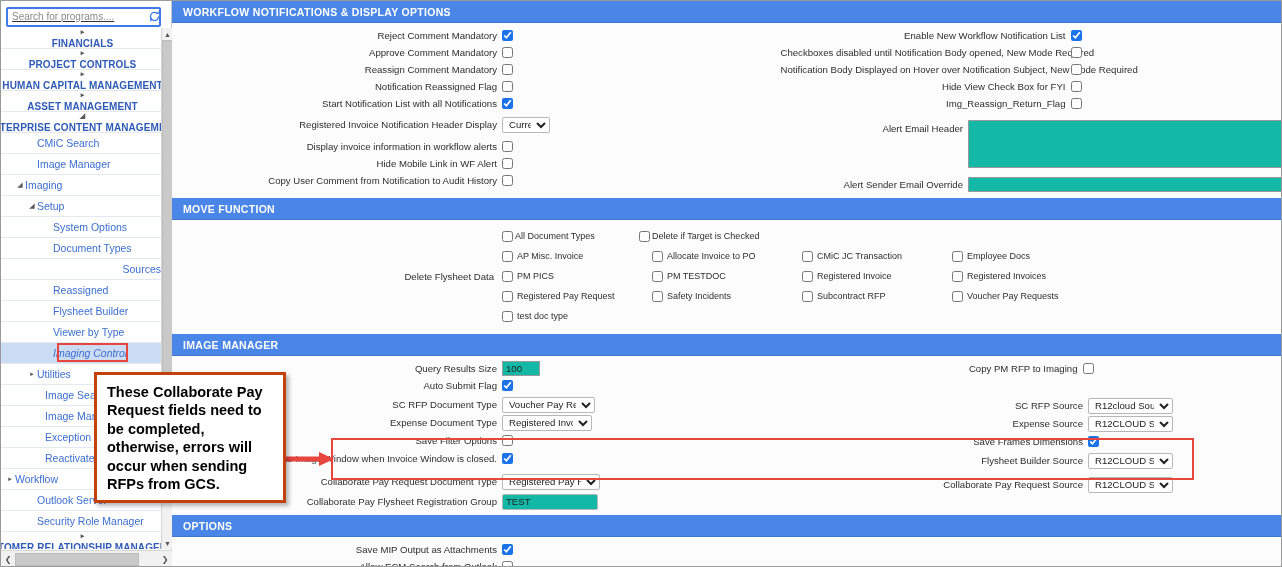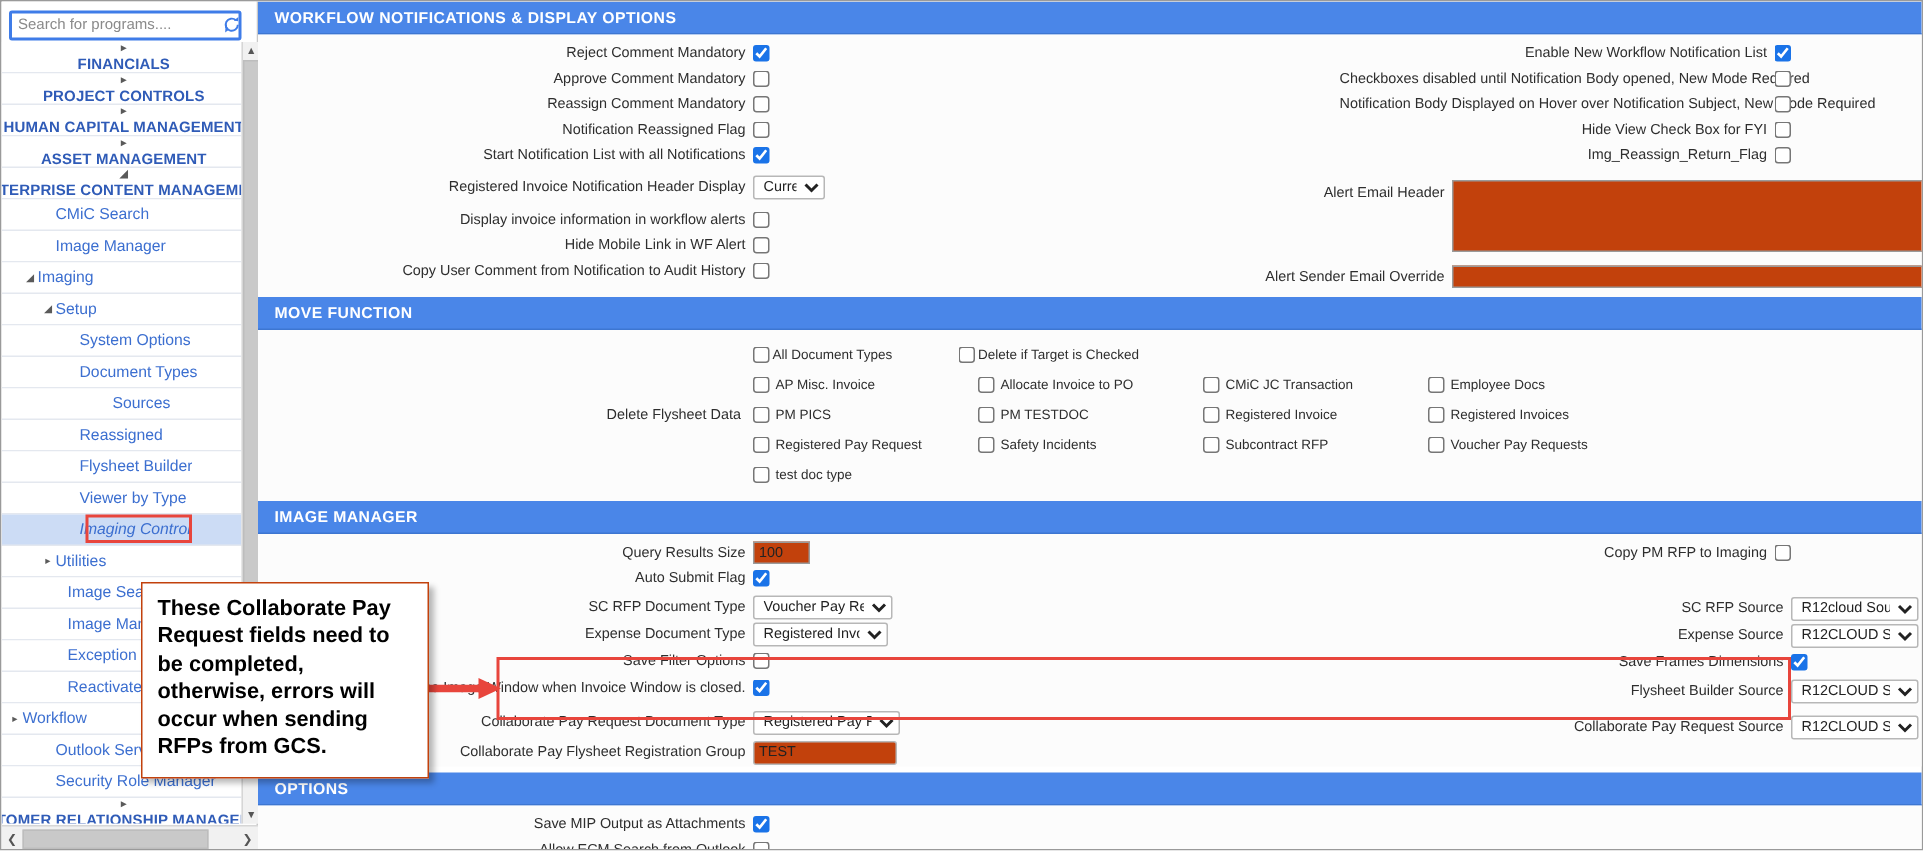--- a/index.html
+++ b/index.html
@@ -42,20 +42,21 @@
   }
   .search-box input {
     flex: 1;
     border: 0; outline: 0;
     font-size: 10px;
     font-family: "Liberation Sans", sans-serif;
     color: #333;
     padding: 0 4px;
     height: 15px;
     background: transparent;
+    text-decoration: underline;
   }
   .search-box input::placeholder { color: #8a8a8a; }
   .refresh-btn {
     width: 22px; height: 16px;
     display: flex; align-items: center; justify-content: center;
     cursor: pointer;
     border-left: 0;
   }
   .refresh-btn svg { display: block; }
 
@@ -184,21 +185,21 @@
     margin: 0;
     vertical-align: middle;
     cursor: pointer;
     accent-color: #1a73e8;
   }
   .txtin {
     font-size: 9.6px;
     font-family: "Liberation Sans", sans-serif;
     height: 15px;
     border: 1px solid #9a9a9a;
-    background: #c2410c;
+    background: #14b8a6;
     padding: 0 3px;
     color: #222;
     outline: none;
   }
   .sel {
     font-size: 9.6px;
     font-family: "Liberation Sans", sans-serif;
     height: 16px;
     border: 1px solid #b7b7b7;
     border-radius: 2px;
@@ -207,21 +208,21 @@
     padding: 0 2px;
     outline: none;
     cursor: pointer;
   }
 
   
   .twocol { display:flex; }
   .col-left { width: 520px; }
   .col-right { flex: 1; }
 
-  .rr { display:flex; align-items:center; height:15px; margin-bottom:2px; justify-content:flex-end; }
+  .rr { display:flex; align-items:center; height:15px; margin-bottom:2px; justify-content:center; }
   .rr .lbl { padding-right:5px; }
 
   
   .mf-wrap { display:flex; padding: 6px 0 8px 0; }
   .mf-label {
     width: 330px; text-align:right; padding-right: 8px;
     font-size: 9.6px; color:#2e2e2e;
     display:flex; align-items:center; justify-content:flex-end;
   }
   .mf-grid { flex:1; }
@@ -239,24 +240,24 @@
   }
   .red-arrow {
     position: absolute;
     z-index: 31;
     pointer-events: none;
   }
 
   
   .callout {
     position: absolute;
-    left: 93px; top: 387px;
+    left: 93px; top: 371px;
     width: 192px; height: 131px;
     background: #ffffff;
-    border: 1px solid #c2410c;
+    border: 3px solid #c2410c;
     box-shadow: 3px 3px 4px rgba(0,0,0,.28);
     padding: 8px 8px 6px 10px;
     font-size: 14.5px;
     font-weight: bold;
     line-height: 1.27;
     color: #000;
     z-index: 40;
     font-family: "Liberation Sans", sans-serif;
   }
 
@@ -321,21 +322,21 @@
           <span class="tree-label">Setup</span>
         </div>
         <div class="tree-row leaf" style="padding-left: 42px;">
           <span class="arrow none"></span>
           <span class="tree-label">System Options</span>
         </div>
         <div class="tree-row leaf" style="padding-left: 42px;">
           <span class="arrow none"></span>
           <span class="tree-label">Document Types</span>
         </div>
-        <div class="tree-row leaf" style="padding-left: 64px;">
+        <div class="tree-row leaf" style="padding-left: 64px; justify-content: flex-end;">
           <span class="arrow none"></span>
           <span class="tree-label">Sources</span>
         </div>
         <div class="tree-row leaf" style="padding-left: 42px;">
           <span class="arrow none"></span>
           <span class="tree-label">Reassigned</span>
         </div>
         <div class="tree-row leaf" style="padding-left: 42px;">
           <span class="arrow none"></span>
           <span class="tree-label">Flysheet Builder</span>

